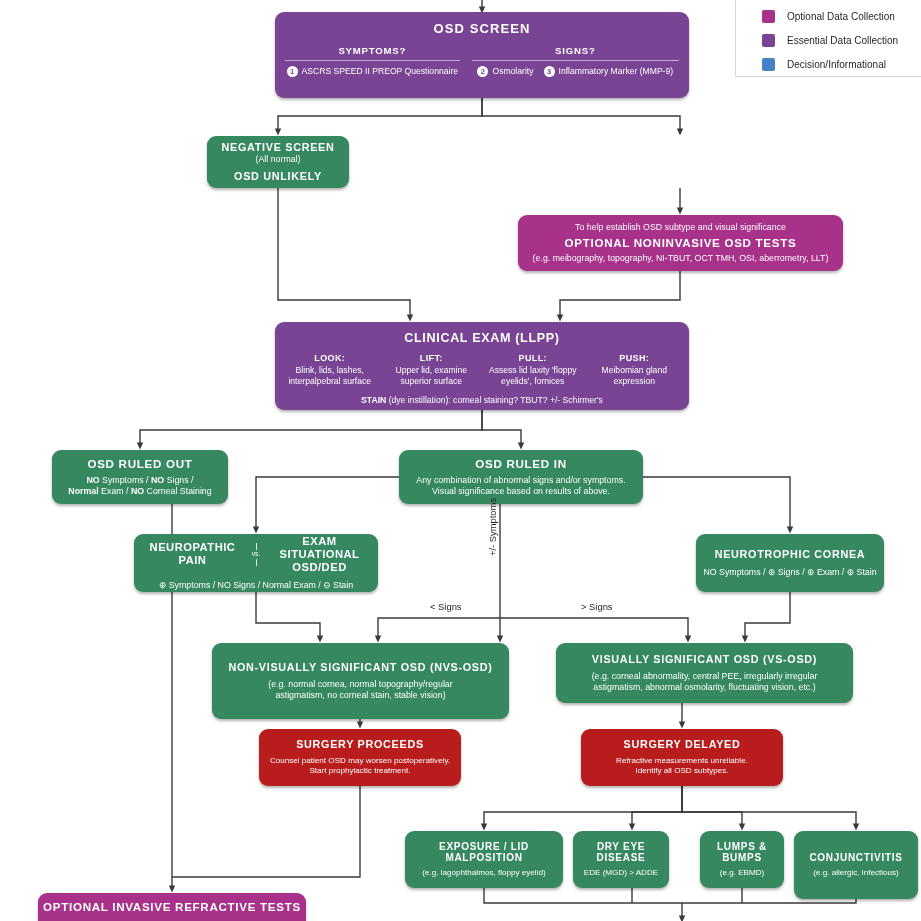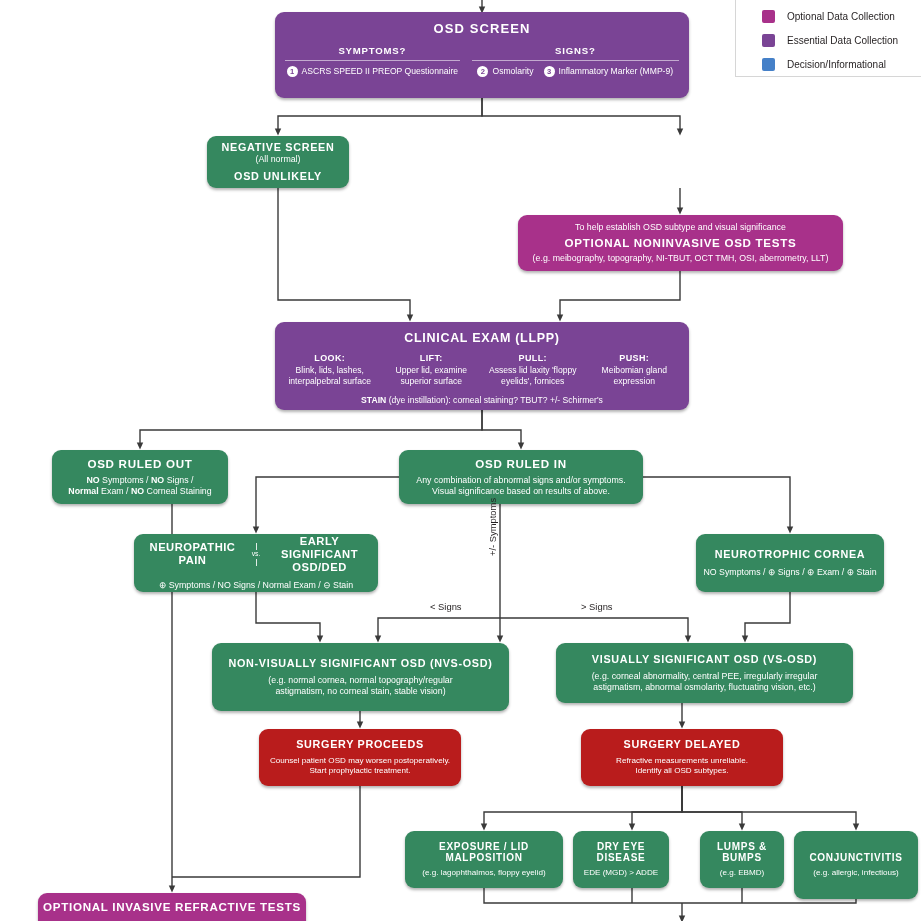--- a/index.html
+++ b/index.html
@@ -92,21 +92,21 @@
 
   
   #neg-screen   { left: 207px; top: 136px; width: 142px; height: 52px; }
   #pos-screen   { left: 611px; top: 136px; width: 138px; height: 52px; }
   #opt-noninv   { left: 518px; top: 215px; width: 325px; height: 56px; }
   #clinical     { left: 275px; top: 322px; width: 414px; height: 88px; justify-content: flex-start; padding-top: 9px;}
   #ruled-out    { left: 52px;  top: 450px; width: 176px; height: 54px; }
   #ruled-in     { left: 399px; top: 450px; width: 244px; height: 54px; }
   #neuropathic  { left: 134px; top: 534px; width: 244px; height: 58px; text-align: center; }
   #neurotrophic { left: 696px; top: 534px; width: 188px; height: 58px; text-align: center; }
-  #nvs          { left: 212px; top: 643px; width: 297px; height: 68px; }
+  #nvs          { left: 212px; top: 643px; width: 297px; height: 76px; }
   #vs           { left: 556px; top: 643px; width: 297px; height: 60px; }
   #surg-proceed { left: 259px; top: 729px; width: 202px; height: 57px; }
   #surg-delay   { left: 581px; top: 729px; width: 202px; height: 57px; }
   #exposure     { left: 405px; top: 831px; width: 158px; height: 57px; }
   #dry-eye      { left: 573px; top: 831px; width: 96px; height: 57px; }
   #lumps        { left: 700px; top: 831px; width: 84px;  height: 57px; }
   #conjunct     { left: 794px; top: 831px; width: 124px; height: 68px; }
   #opt-invasive { left: 38px;  top: 893px; width: 268px; height: 44px; justify-content: flex-start; padding-top: 7px;}
 
   
@@ -315,21 +315,21 @@
   </div>
 
   <div class="node green" id="neuropathic">
     <div class="vs-split">
       <div class="vs-half">NEUROPATHIC PAIN</div>
       <div class="vs-mid">
         <span class="vs-bar"></span>
         <span>vs.</span>
         <span class="vs-bar"></span>
       </div>
-      <div class="vs-half">EARLY SIGNIFICANT OSD/DED</div>
+      <div class="vs-half">EXAM SITUATIONAL OSD/DED</div>
     </div>
     <div class="sub s9" style="margin-top:6px">⊕ Symptoms / NO Signs / Normal Exam / ⊖ Stain</div>
   </div>
 
   <div class="node green" id="neurotrophic">
     <div class="title t11">NEUROTROPHIC CORNEA</div>
     <div class="sub s9" style="margin-top:6px; white-space:nowrap;">NO Symptoms / ⊕ Signs / ⊕ Exam / ⊕ Stain</div>
   </div>
 
   <div class="node green" id="nvs">

